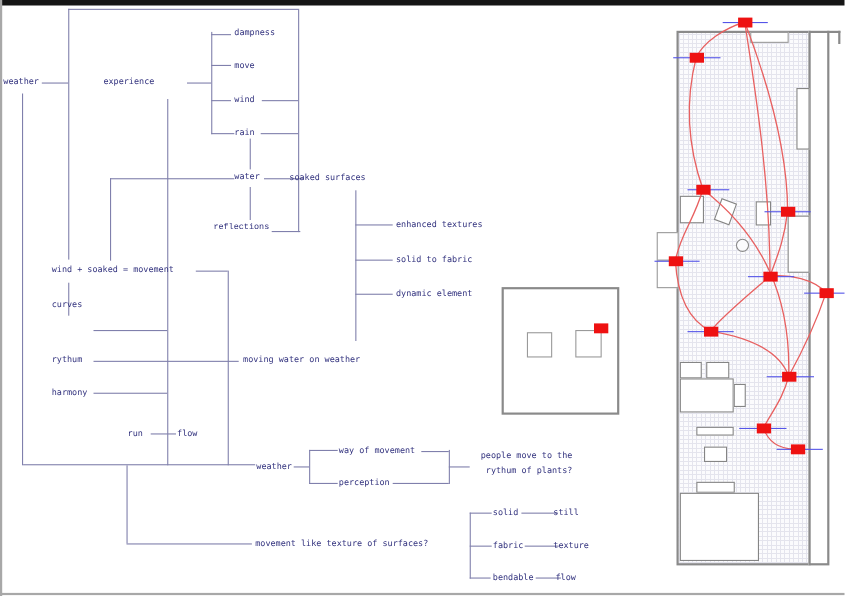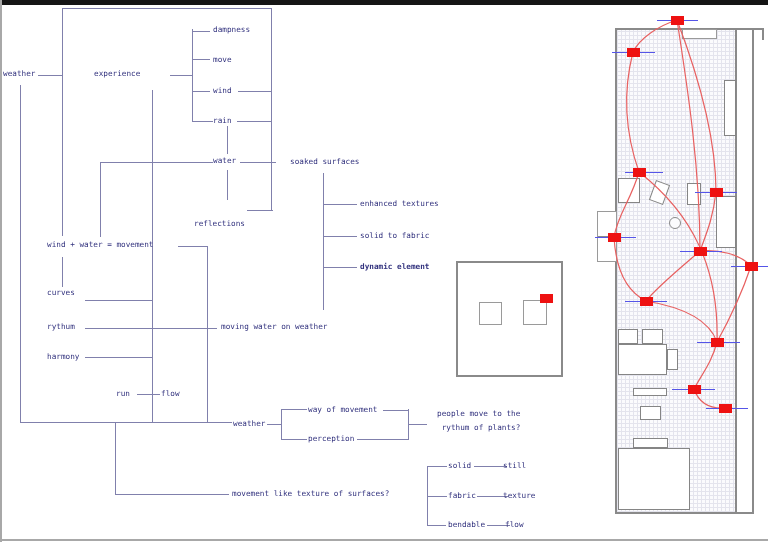--- a/index.html
+++ b/index.html
@@ -34,27 +34,27 @@
   <div class="frame-left"></div>
   <div class="frame-bottom"></div>
   <div id="mindmap-layer">
       <div class="lbl" style="left: 3px; top: 69px;">weather</div>
       <div class="lbl" style="left: 94px; top: 69px;">experience</div>
       <div class="lbl" style="left: 213px; top: 25px;">dampness</div>
       <div class="lbl" style="left: 213px; top: 55px;">move</div>
       <div class="lbl" style="left: 213px; top: 86px;">wind</div>
       <div class="lbl" style="left: 213px; top: 116px;">rain</div>
       <div class="lbl" style="left: 213px; top: 156px;">water</div>
-      <div class="lbl" style="left: 290px; top: 157px;">soaked surfaces</div>
-      <div class="lbl" style="left: 194px; top: 219px;">reflections</div>
+      <div class="lbl" style="left: 263px; top: 157px;">soaked surfaces</div>
+      <div class="lbl" style="left: 194px; top: 203px; font-family: Liberation Mono, monospace;">reflections</div>
       <div class="lbl" style="left: 360px; top: 199px;">enhanced textures</div>
       <div class="lbl" style="left: 360px; top: 231px;">solid to fabric</div>
-      <div class="lbl" style="left: 360px; top: 262px; font-weight: bold;">dynamic element</div>
-      <div class="lbl" style="left: 47px; top: 240px;">wind + water = movement</div>
-      <div class="lbl" style="left: 47px; top: 288px;">curves</div>
+      <div class="lbl" style="left: 360px; top: 262px;">dynamic element</div>
+      <div class="lbl" style="left: 47px; top: 240px;">wind + soaked = movement</div>
+      <div class="lbl" style="left: 47px; top: 272px;">curves</div>
       <div class="lbl" style="left: 47px; top: 322px;">rythum</div>
       <div class="lbl" style="left: 47px; top: 352px;">harmony</div>
       <div class="lbl" style="left: 221px; top: 322px;">moving water on weather</div>
       <div class="lbl" style="left: 116px; top: 389px;">run</div>
       <div class="lbl" style="left: 161px; top: 389px;">flow</div>
       <div class="lbl" style="left: 233px; top: 419px;">weather</div>
       <div class="lbl" style="left: 308px; top: 405px;">way of movement</div>
       <div class="lbl" style="left: 308px; top: 434px;">perception</div>
       <div class="lbl two" style="left: 437px; top: 407px; text-align: right;">people move to the
 rythum of plants?</div>

